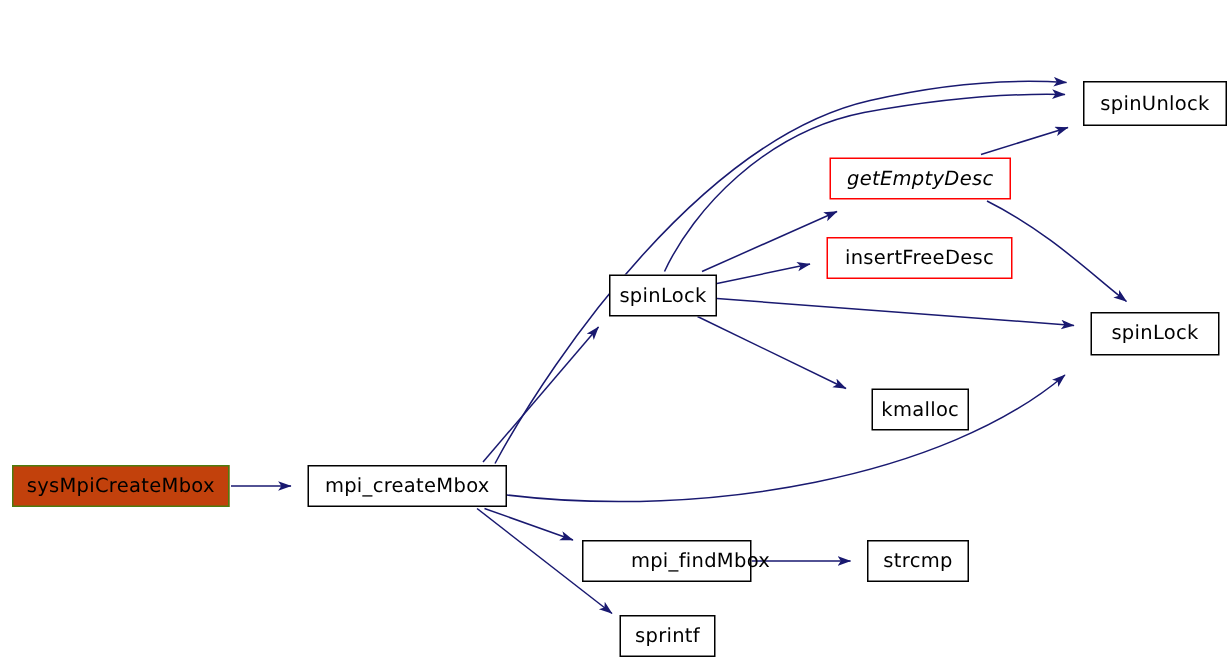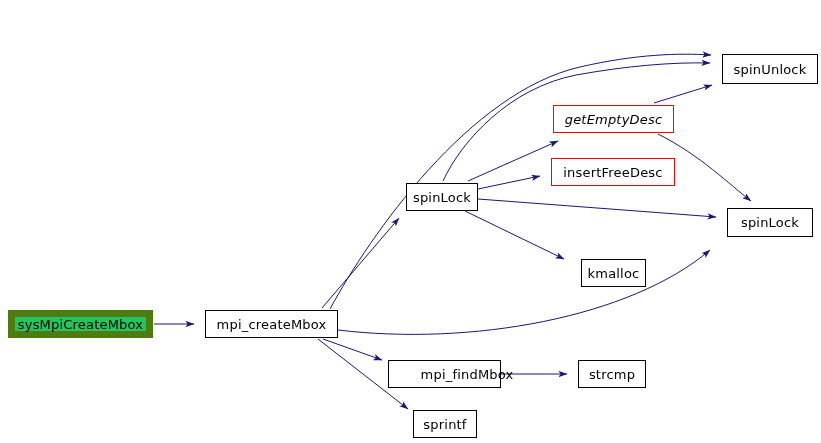--- a/index.html
+++ b/index.html
@@ -35,22 +35,22 @@
     justify-content: center;
     background: #ffffff;
     border: 1px solid #000000;
     color: #000000;
     font-size: 13px;
     line-height: 1;
     letter-spacing: 0.2px;
     white-space: nowrap;
   }
   .node.current {
-    background: #22c55e;
-    border: 7px solid #4d7c0f;
+    background: #c2410c;
+    border: 1px solid #4d7c0f;
   }
   .node.highlight {
     border: 1px solid #ff0000;
   }
   .node-label {
     pointer-events: none;
   }
 </style>
 </head>
 <body>

